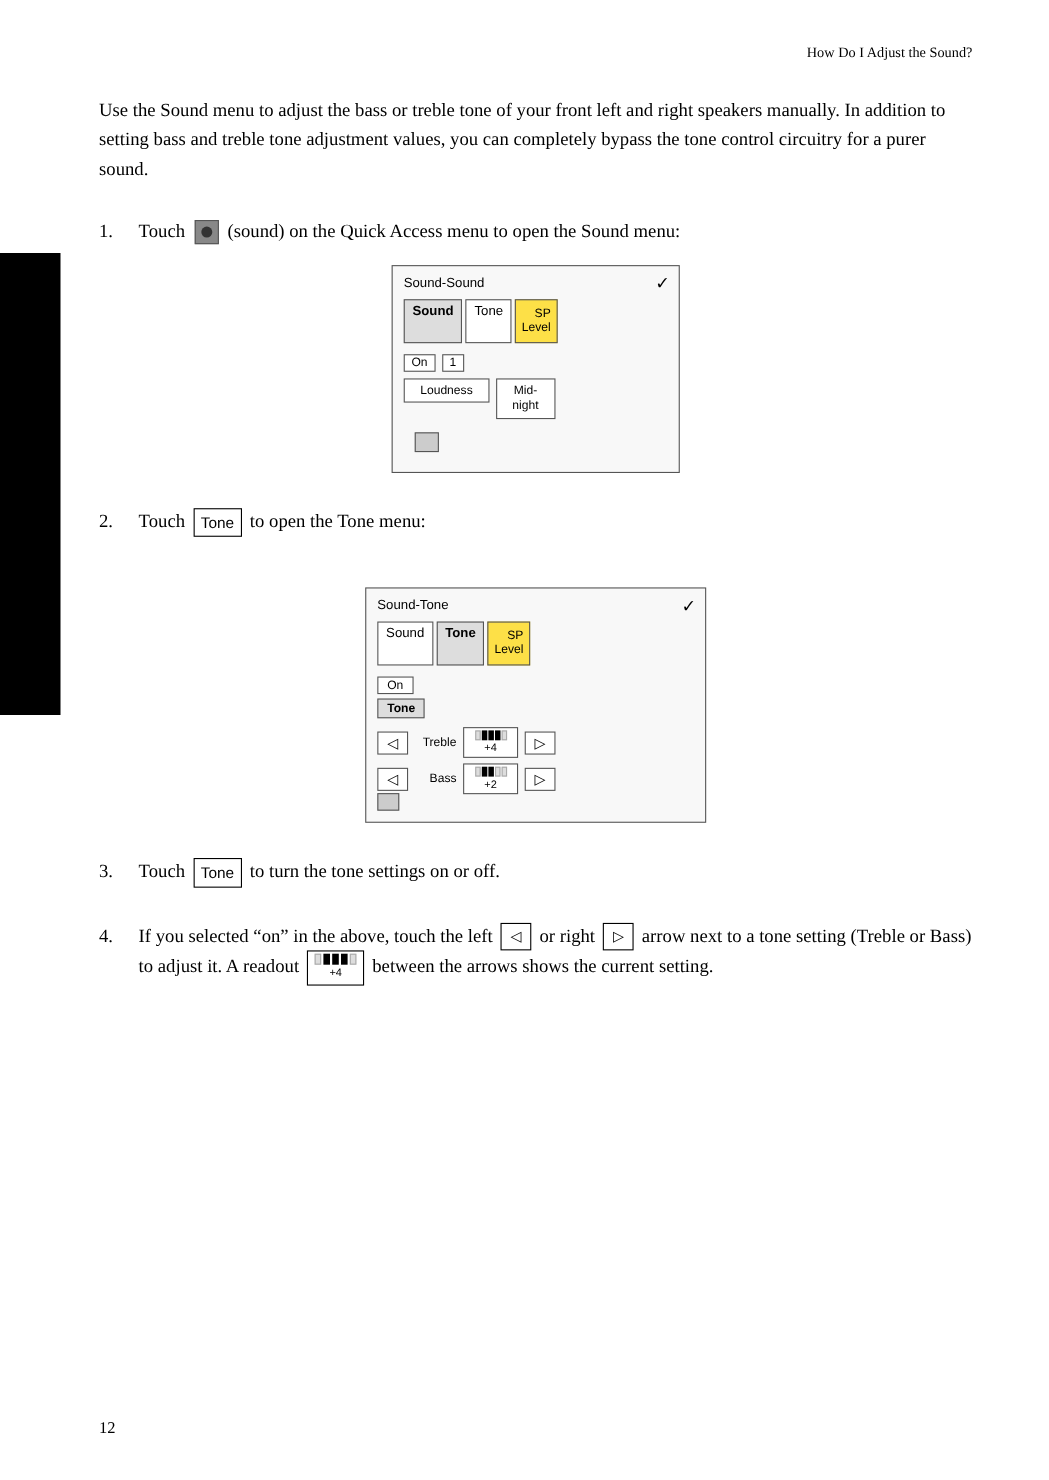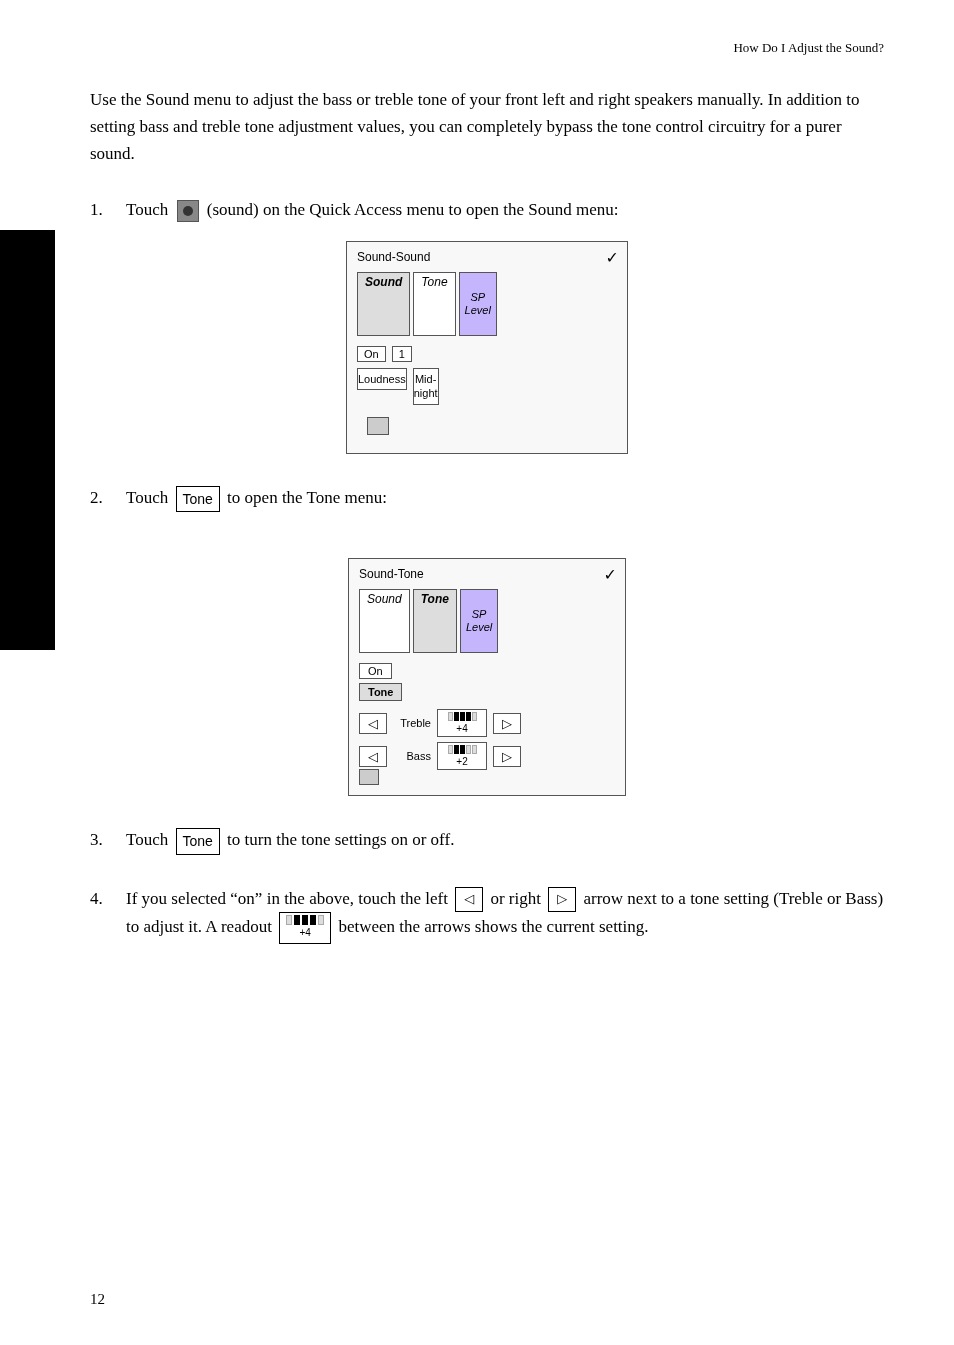--- a/index.html
+++ b/index.html
@@ -136,57 +136,56 @@
     .menu-checkmark {
       position: absolute;
       top: 6px;
       right: 8px;
       font-size: 16px;
     }
     .menu-tabs {
       display: flex;
       gap: 3px;
       margin-bottom: 10px;
-      font-style: italic;
     }
     .menu-tab {
       border: 1px solid #555;
       padding: 2px 7px;
       font-size: 12px;
       background: #fff;
       cursor: pointer;
     }
     .menu-tab.active {
       background: #ddd;
       font-weight: bold;
     }
     .menu-tab-sp {
       border: 1px solid #555;
-      padding: 18px 5px;
-      font-size: 11px;
-      background: #c4b5fd;
+      padding: 6px 5px;
+      font-size: 11px;
+      background: #fde047;
       line-height: 1.2;
-      text-align: center;
+      text-align: right;
     }
     .menu-content-row {
       display: flex;
       gap: 6px;
       margin-bottom: 6px;
       align-items: flex-start;
     }
     .menu-small-btn {
       border: 1px solid #555;
       padding: 1px 6px;
       font-size: 11px;
       background: #fff;
       white-space: nowrap;
     }
     .menu-small-btn-tall {
       border: 1px solid #555;
-      padding: 3px 0;
+      padding: 3px 14px;
       font-size: 11px;
       background: #fff;
       white-space: nowrap;
       text-align: center;
       line-height: 1.3;
     }
     .menu-camera-icon {
       width: 22px;
       height: 18px;
       border: 1px solid #555;
@@ -252,23 +251,23 @@
       font-weight: bold;
     }
     .page-number {
       position: absolute;
       bottom: 37px;
       left: 90px;
       font-size: 15px;
     }
 
     
-    .menu-box-1 { width: 282px; }
+    .menu-box-1 { width: 262px; }
     
-    .menu-box-2 { width: 278px; margin-top: 46px; }
+    .menu-box-2 { width: 310px; margin-top: 46px; }
   </style>
 </head>
 <body>
 
 <div class="black-bar"></div>
 
 <div class="breadcrumb">How Do I Adjust the Sound?</div>
 
 <p class="intro-text">Use the Sound menu to adjust the bass or treble tone of your front left and right speakers manually. In addition to setting bass and treble tone adjustment values, you can completely bypass the tone control circuitry for a purer sound.</p>
 

